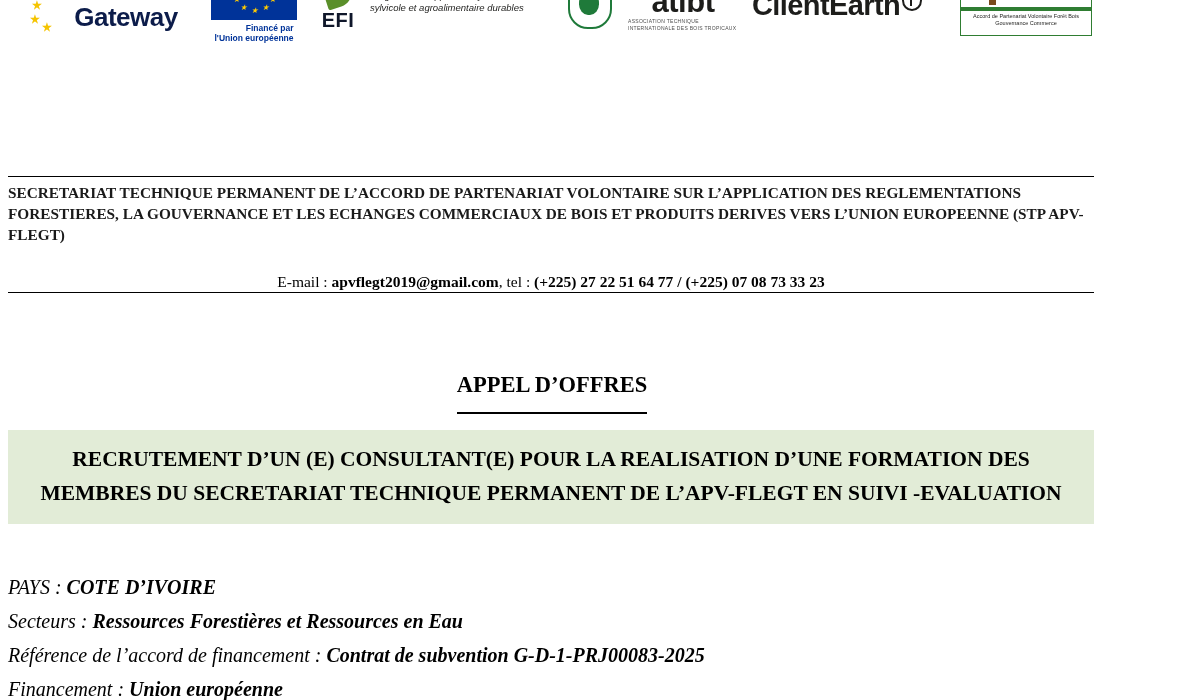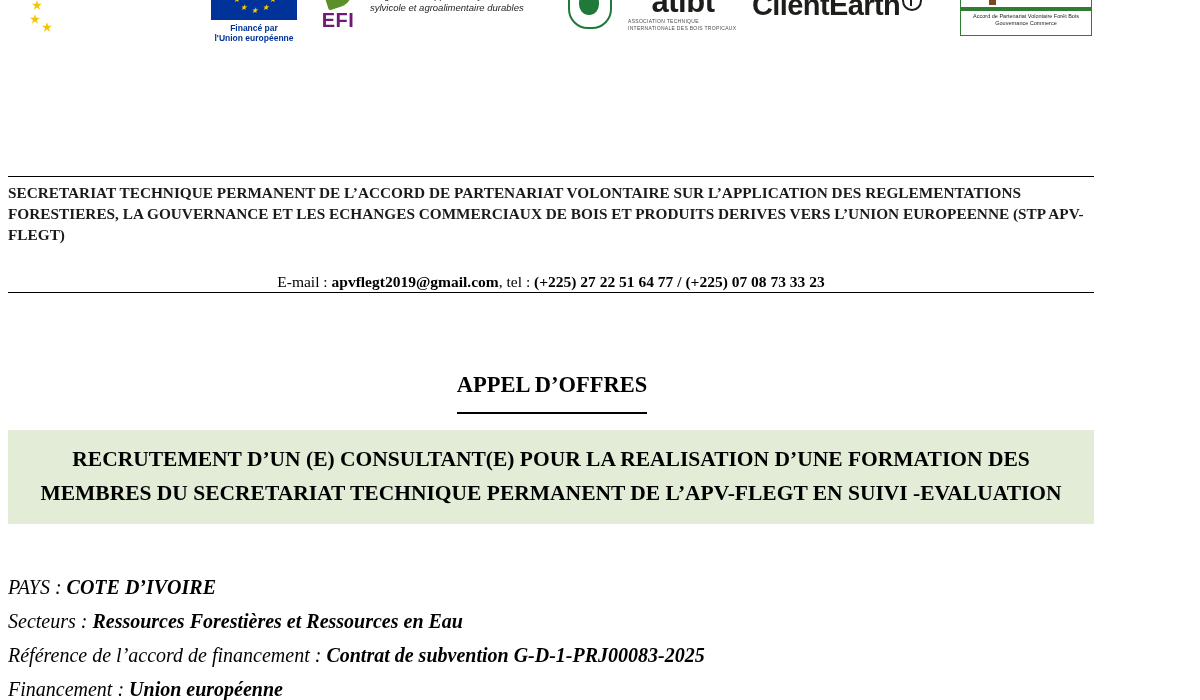--- a/index.html
+++ b/index.html
@@ -83,21 +83,21 @@
     color: #ffcc00;
     font-size: 8px;
     line-height: 8px;
   }
   .logo-eu .eu-cap {
     margin-top: 3px;
     font-family: "Liberation Sans", sans-serif;
     font-size: 8.5px;
     font-weight: bold;
     color: #003399;
-    text-align: center;
+    text-align: right;
     line-height: 10px;
   }
 
   
   .logo-efi {
     left: 312px;
     top: 0px;
     width: 52px;
     height: 54px;
     flex-direction: column;
@@ -108,21 +108,21 @@
     height: 22px;
     background: #5a8f2a;
     border-radius: 50% 10% 50% 10%;
     transform: rotate(-18deg);
     margin-bottom: 2px;
   }
   .logo-efi .efi-text {
     font-family: "Liberation Sans", sans-serif;
     font-weight: bold;
     font-size: 20px;
-    color: #701a75;
+    color: #0f172a;
     letter-spacing: 0.5px;
   }
 
   
   .logo-prog {
     left: 370px;
     top: 2px;
     width: 180px;
     height: 44px;
     display: block;
@@ -362,20 +362,21 @@
 
   <div class="logo logo-gateway">
     <div class="gg-stars">
       <span style="left:14px;top:0px;">★</span>
       <span style="left:2px;top:10px;">★</span>
       <span style="left:0px;top:24px;">★</span>
       <span style="left:12px;top:32px;">★</span>
     </div>
     <div class="gg-text">
       <span class="l1">Global</span>
+      <span class="l2">Gateway</span>
     </div>
   </div>
 
   <div class="logo logo-eu">
     <div class="flag">
 
       <i style="left:58px;top:16px;">★</i>
       <i style="left:51px;top:24px;">★</i>
       <i style="left:40px;top:27px;">★</i>
       <i style="left:29px;top:24px;">★</i>

